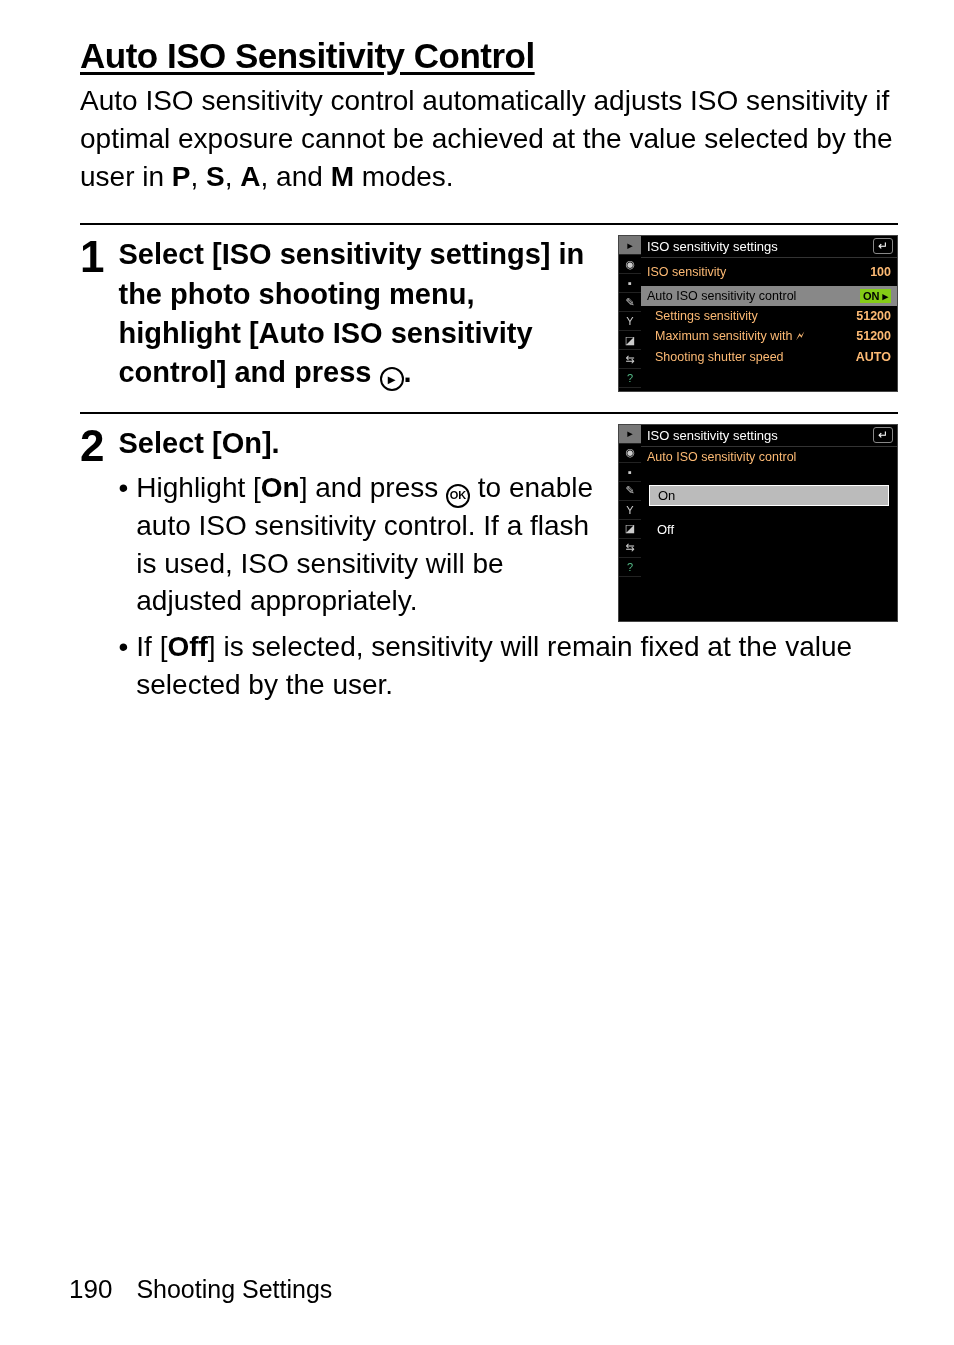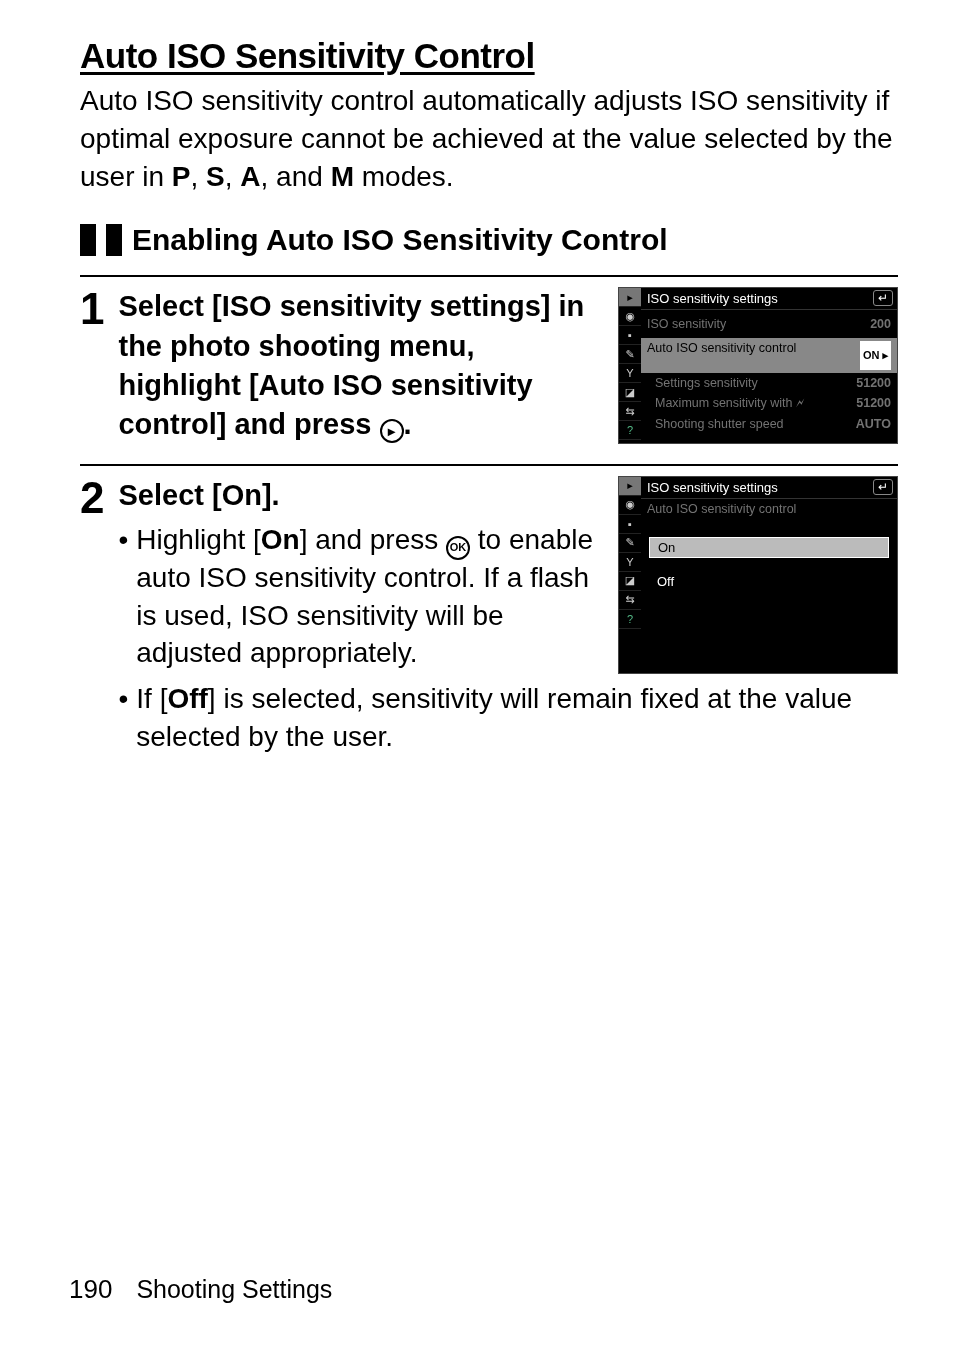--- a/index.html
+++ b/index.html
@@ -21,47 +21,42 @@
   .bullet .dot { flex: 0 0 auto; }
   .glyph { display: inline-flex; align-items: center; justify-content: center; width: 24px; height: 24px; border: 2px solid #000; border-radius: 50%; font-size: 14px; line-height: 1; position: relative; top: 2px; }
   .glyph-ok { font-size: 11px; font-weight: 700; }
   .camera-lcd { width: 280px; background: #000; color: #fff; font-family: Arial, sans-serif; font-size: 13px; border: 1px solid #444; flex: 0 0 auto; }
   .lcd-tabcol { width: 22px; display:flex; flex-direction:column; }
   .lcd-tab { height: 19px; display:flex; align-items:center; justify-content:center; font-size:11px; color:#ccc; border-bottom:1px solid #222; }
   .lcd-tab.sel { background:#777; color:#000; }
   .lcd-title { flex:1; padding:3px 6px; color:#fff; font-size:13px; border-bottom:1px solid #333; position:relative; }
   .lcd-back { position:absolute; right:4px; top:2px; border:1px solid #888; border-radius:3px; padding:0 4px; font-size:12px; color:#fff; background:#000; }
   .lcd-main { flex:1; }
-  .lcd-row { display:flex; justify-content:space-between; padding:3px 6px; color:#737373; font-size:12.5px; }
+  .lcd-row { display:flex; justify-content:space-between; padding:3px 6px; color:#fdba74; font-size:12.5px; }
   .lcd-row.indent { padding-left:14px; }
   .lcd-row.hl { background:#888; color:#000; }
   .lcd-row .val { font-weight:700; }
-  .lcd-row .val.green { background:#ffffff; color:#000; padding:8px 3px; font-size:11px; display:inline-flex; align-items:center; }
+  .lcd-row .val.green { background:#84cc16; color:#000; padding:0 3px; font-size:11px; display:inline-flex; align-items:center; }
   .lcd-spacer { height:4px; }
   .lcd-opt { margin:4px 8px; padding:2px 8px; font-size:13px; color:#fff; }
   .lcd-opt.sel { background:#bbb; color:#000; border:1px solid #fff; }
   .footer { position:absolute; bottom:40px; left:69px; font-size:25px; display:flex; gap:24px; align-items:baseline; }
   .page-num { font-size:26px; }
 </style>
 </head>
 <body>
 
 <div class="page">
 
   <div class="section-title">Auto ISO Sensitivity Control</div>
 
   <p class="intro">
     <span>Auto ISO sensitivity control automatically adjusts ISO sensitivity if optimal exposure cannot be achieved at the value selected by the user in </span><b>P</b><span>, </span><b>S</b><span>, </span><b>A</b><span>, and </span><b>M</b><span> modes.</span>
   </p>
 
-  <div class="sub-row">
-    <span class="black-square"></span>
-      <span class="black-square"></span>
-    <span class="sub-title">Enabling Auto ISO Sensitivity Control</span>
-  </div>
 
   <div class="step">
     <div class="step-num">1</div>
     <div class="step-body">
       <div class="step-text-row">
         <div class="step-text-col">
           <div class="step-head">
             <span>Select [</span><span>ISO sensitivity settings</span><span>] in the photo shooting menu, highlight [</span><span>Auto ISO sensitivity control</span><span>] and press </span><span class="glyph">▸</span><span>.</span>
           </div>
         </div>
@@ -79,21 +74,21 @@
               <div class="lcd-tab" style="color:#5b8;">?</div>
             </div>
             <div class="lcd-main">
               <div class="lcd-title">
                 <span>ISO sensitivity settings</span>
                 <span class="lcd-back">↵</span>
               </div>
               <div class="lcd-spacer"></div>
               <div class="lcd-row">
                 <span>ISO sensitivity</span>
-                <span class="val">200</span>
+                <span class="val">100</span>
               </div>
               <div class="lcd-spacer"></div>
               <div class="lcd-row hl">
                 <span>Auto ISO sensitivity control</span>
                 <span class="val green">ON ▸</span>
               </div>
               <div class="lcd-row indent">
                 <span>Settings sensitivity</span>
                 <span class="val">51200</span>
               </div>

